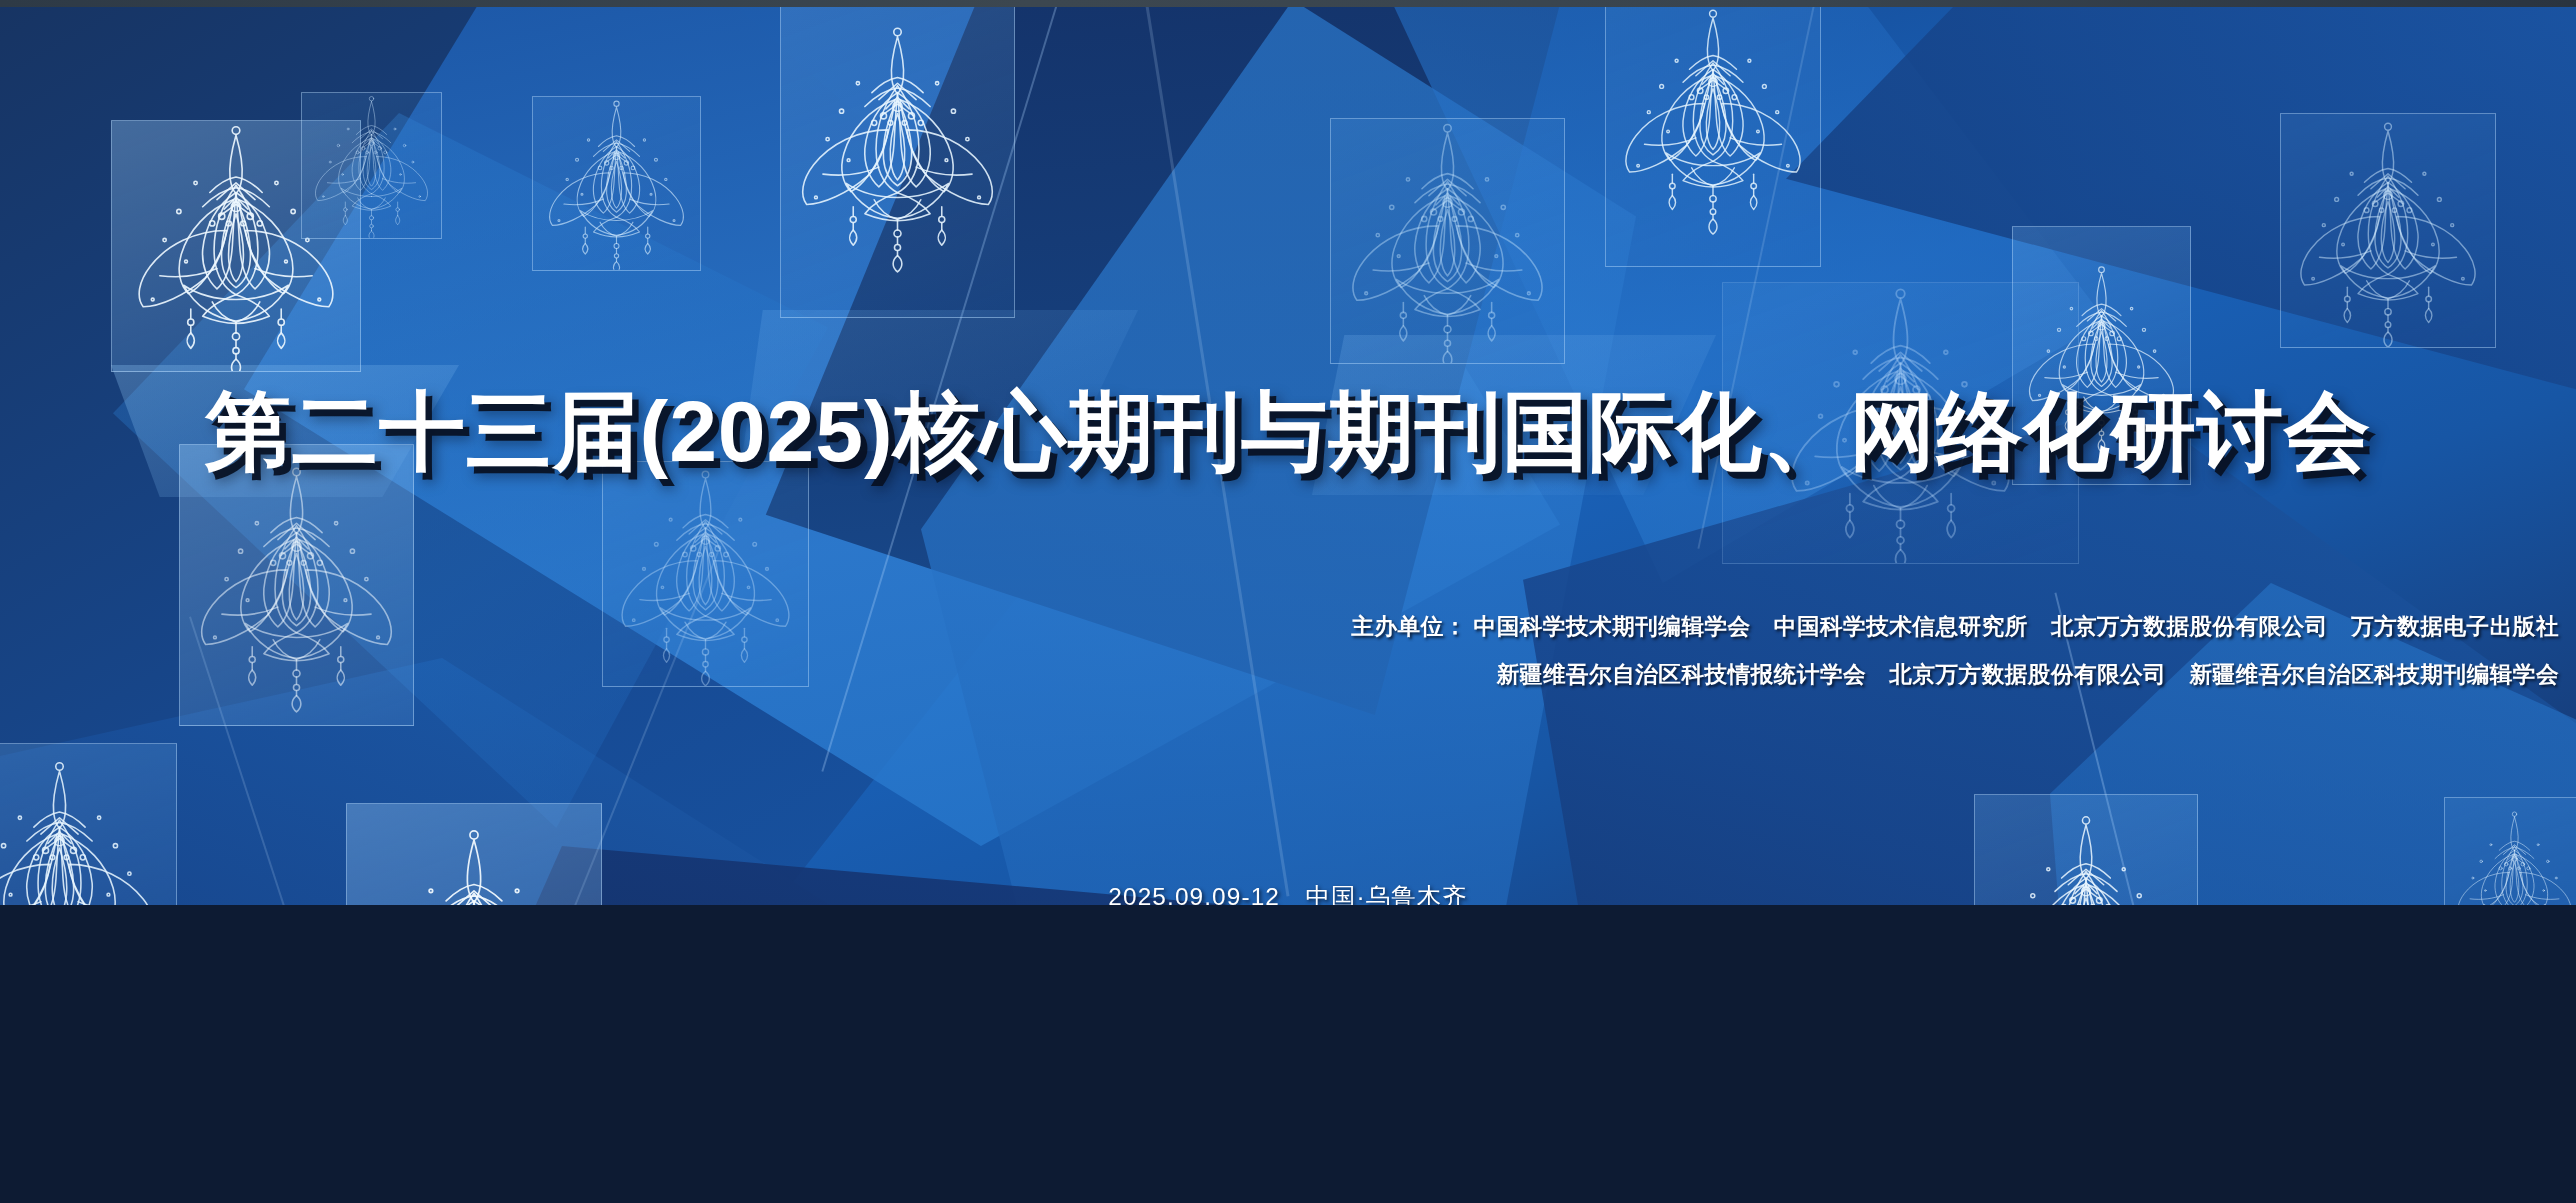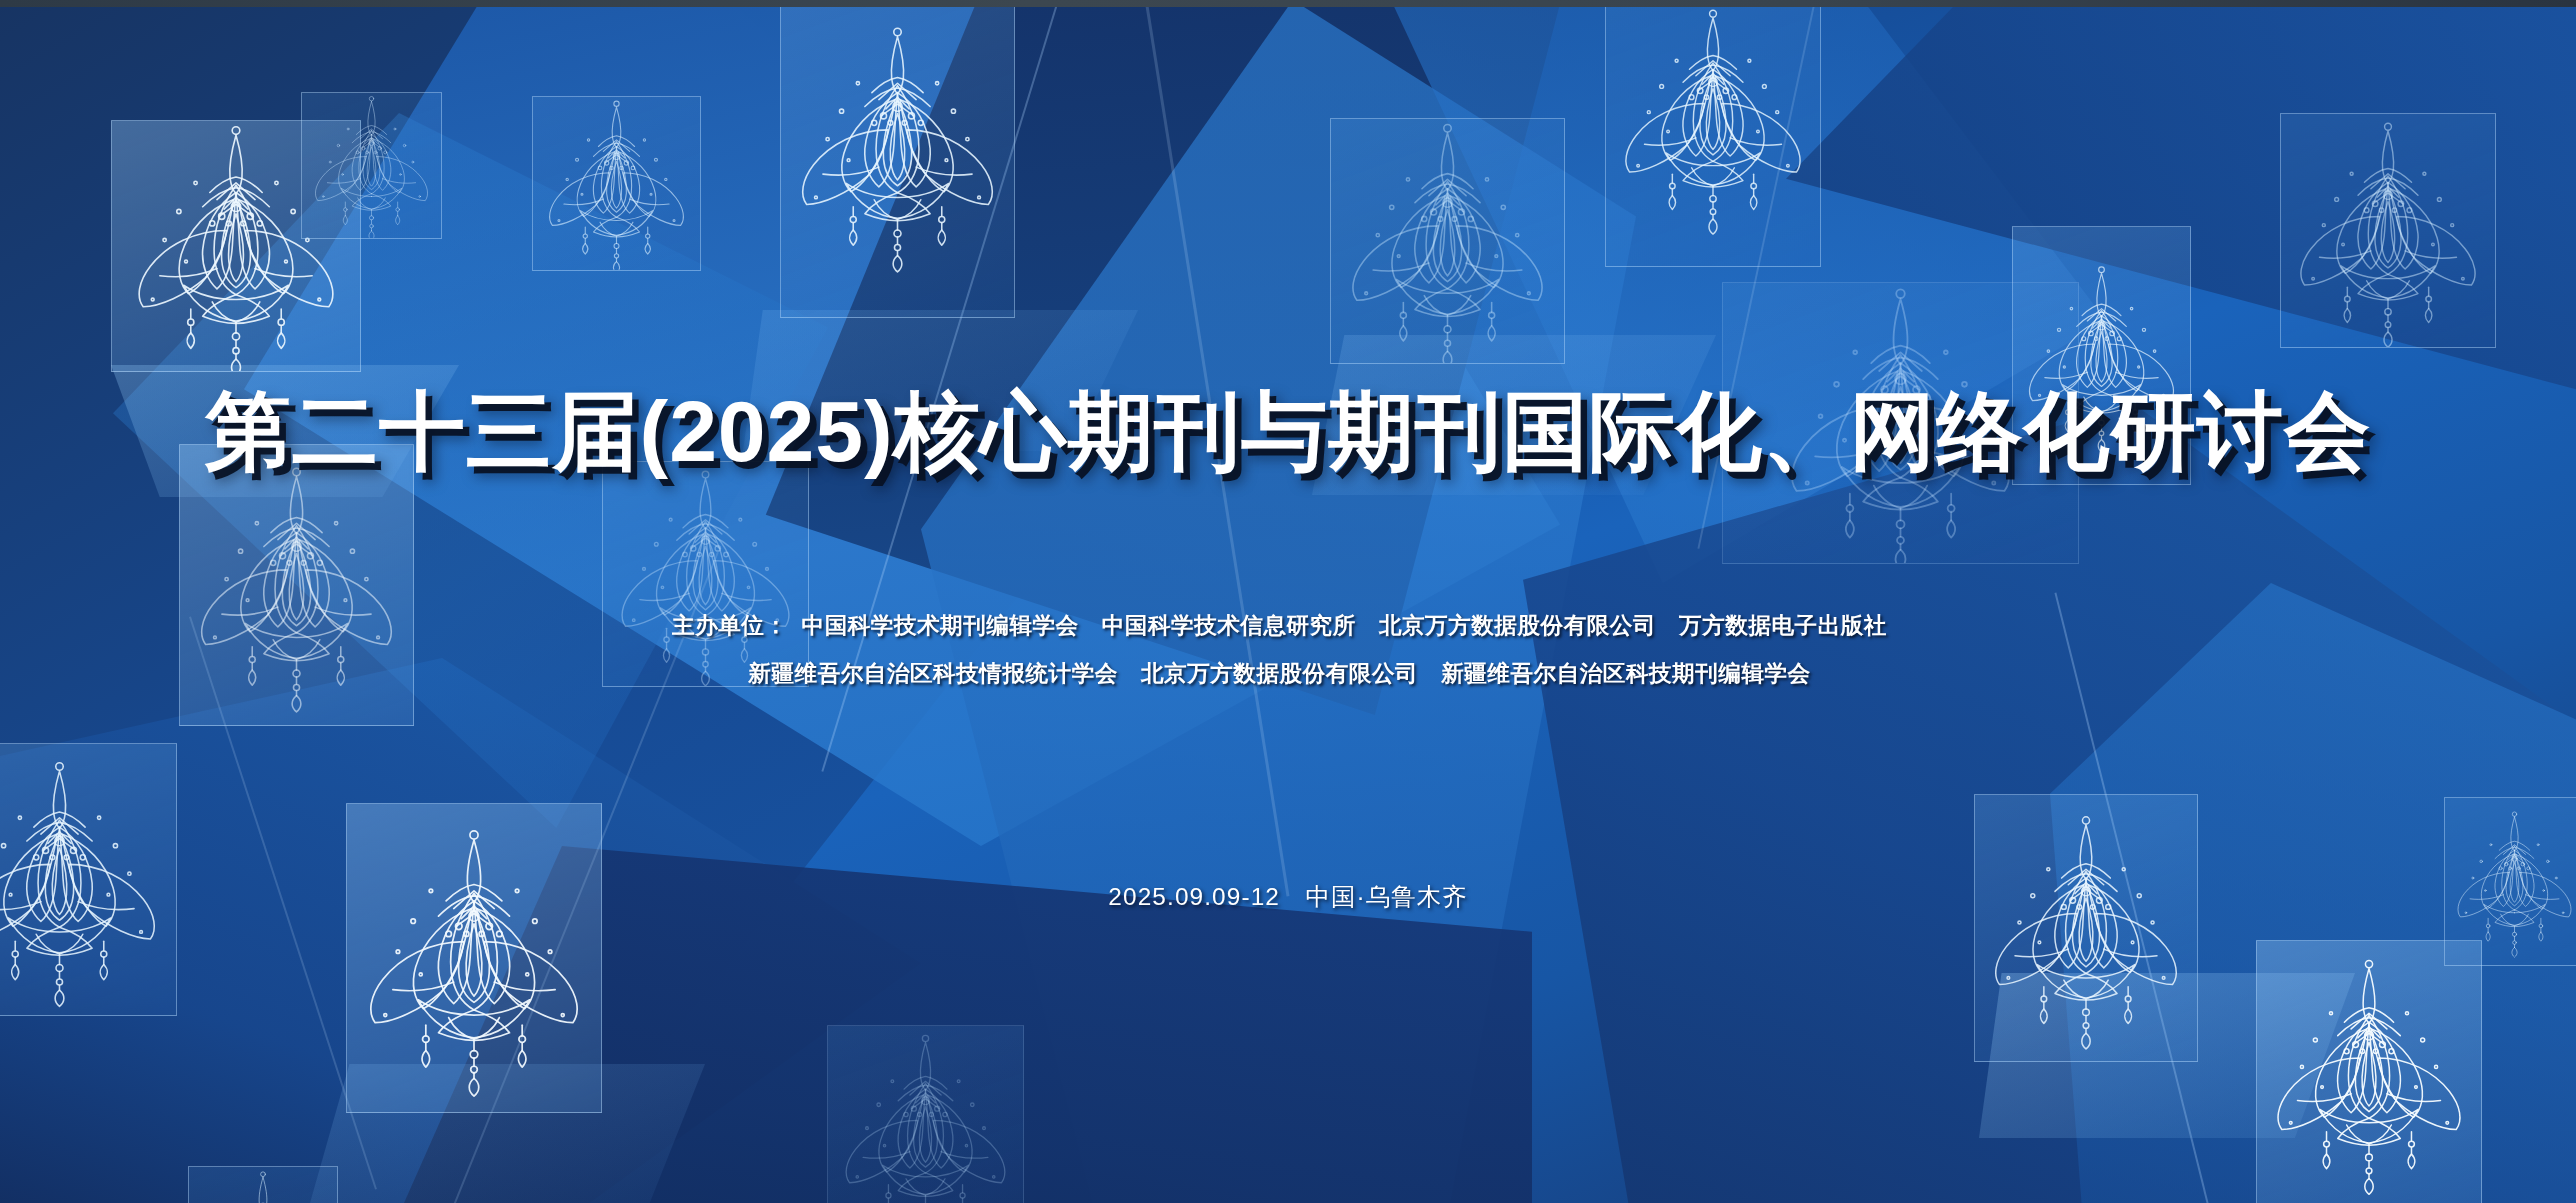--- a/index.html
+++ b/index.html
@@ -1,21 +1,21 @@
 <!DOCTYPE html>
 <html lang="zh" style="font-size:15px"><head>
 <meta charset="utf-8">
 <style>
   html,body{margin:0;padding:0;background:#0d1b33;}
   *{box-sizing:border-box;}
 
   .stage{
     position:relative;
     width:2576px;
-    height:1203px;
+    height:905px;
     overflow:hidden;
     font-family:"Liberation Sans","DejaVu Sans",sans-serif;
     background:
       linear-gradient(160deg,#15305c 0%,#154a94 28%,#1a63bb 52%,#1756a5 72%,#16336a 100%);
   }
 
   
   .top-strip{
     position:absolute;left:0;top:0;width:100%;height:6.6px;
     background:linear-gradient(90deg,#2e3a46 0%,#3c4750 40%,#39444e 70%,#2a3440 100%);
@@ -99,23 +99,22 @@
     font-weight:bold;
     letter-spacing:0.9px;
     white-space:nowrap;
     text-shadow:
       6.6px 6.6px 0 rgba(8,16,34,.92),
       8.5px 8.5px 13px rgba(4,10,24,.55);
   }
 
   .orgs{
     position:absolute;left:0;right:17px;top:616px;
-    text-align:center;
+    text-align:right;
     color:#ffffff;
-    font-family:Liberation Mono, monospace;
   }
   .org-line{
     font-size:22.6px;
     font-weight:bold;
     letter-spacing:0.5px;
     line-height:1.0;
     margin-bottom:25.4px;
     white-space:nowrap;
     text-shadow:1.9px 1.9px 2.8px rgba(5,14,32,.85);
   }

